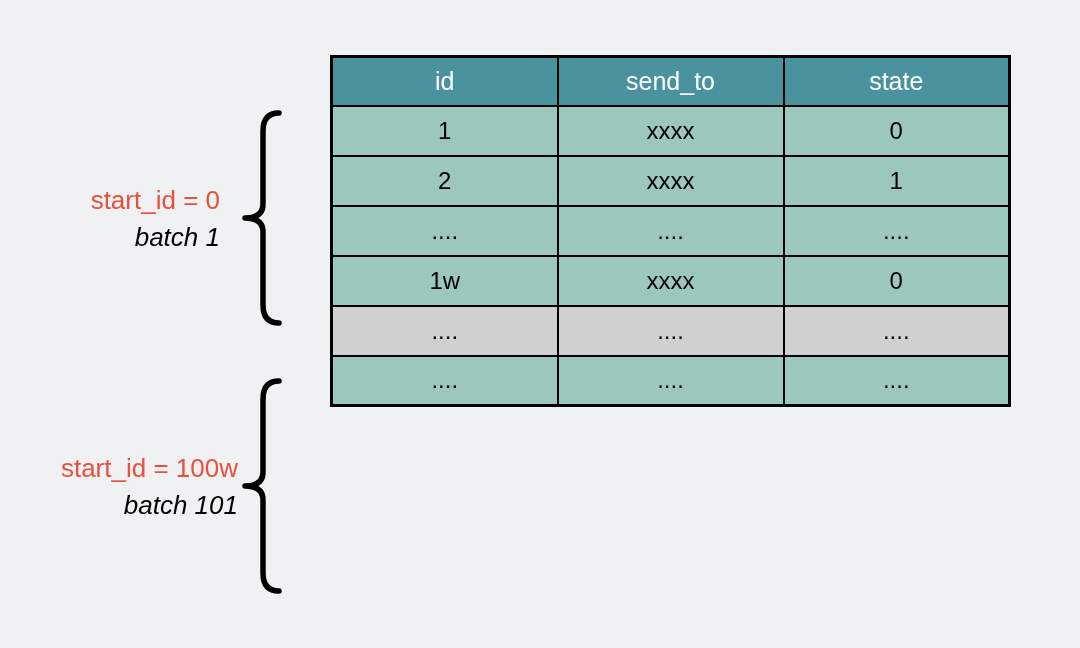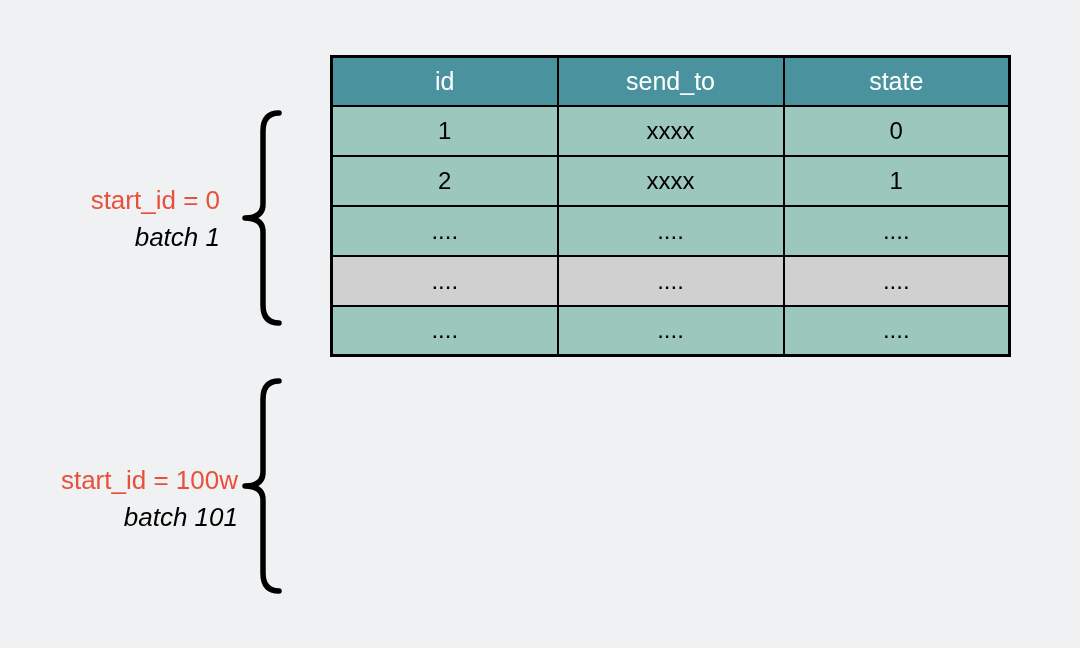--- a/index.html
+++ b/index.html
@@ -56,21 +56,21 @@
   table.batch-table tr.separator-row td{
     background:var(--sep-bg);
   }
   .annotation{
     position:absolute;
     text-align:right;
     line-height:37px;
     font-size:26px;
   }
   .annotation-1{ left:28px; top:182px; width:192px; }
-  .annotation-2{ left:10px; top:450px; width:228px;margin-top:12px; }
+  .annotation-2{ left:10px; top:450px; width:228px; }
   .ann-red{ color:var(--accent-red); }
   .ann-black{ color:var(--cell-text);font-style:italic; }
   .brace{
     position:absolute;
     width:46px;
     height:218px;
   }
   .brace-1{ left:237px; top:109px; }
   .brace-2{ left:237px; top:377px; }
   .brace path{
@@ -121,20 +121,25 @@
         <tr>
           <td>2</td>
           <td>xxxx</td>
           <td>1</td>
         </tr>
         <tr>
           <td>....</td>
           <td>....</td>
           <td>....</td>
         </tr>
+        <tr>
+          <td>1w</td>
+          <td>xxxx</td>
+          <td>0</td>
+        </tr>
         <tr class="separator-row">
           <td>....</td>
           <td>....</td>
           <td>....</td>
         </tr>
         <tr>
           <td>....</td>
           <td>....</td>
           <td>....</td>
         </tr>

